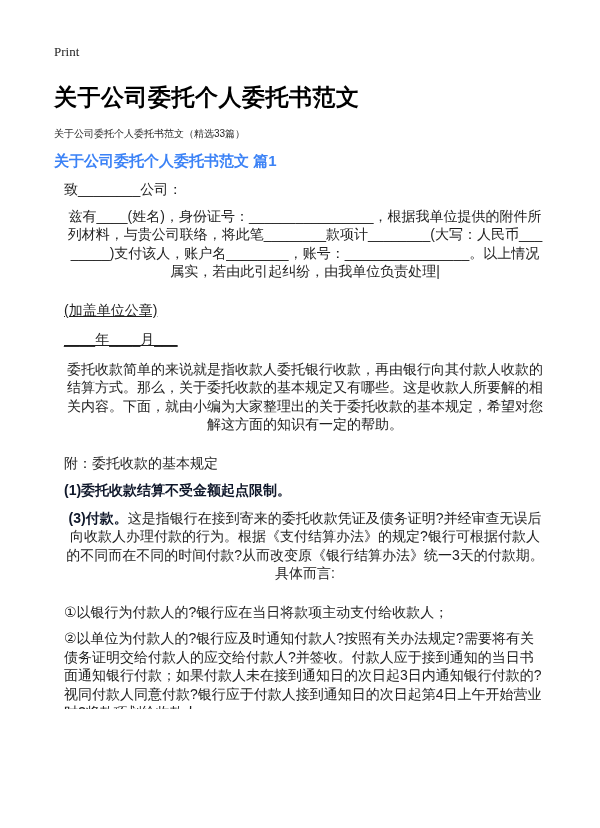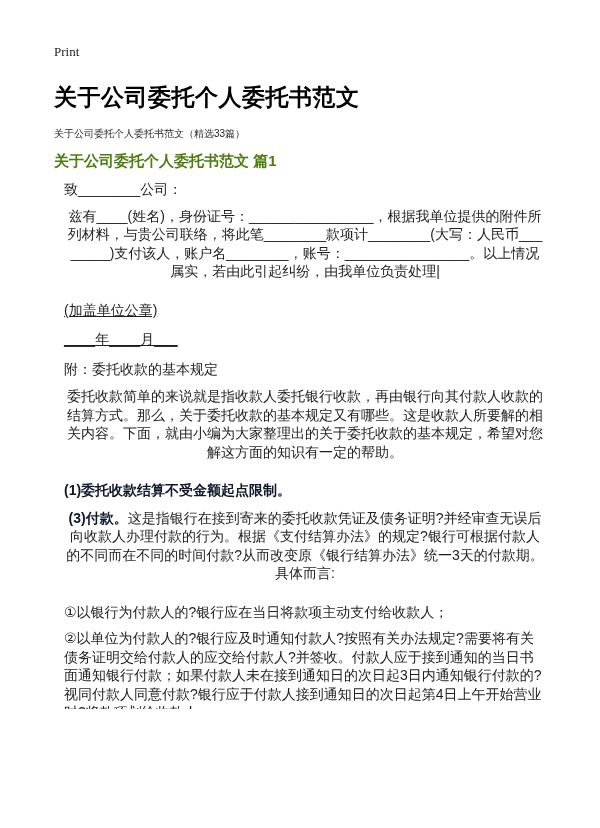--- a/index.html
+++ b/index.html
@@ -28,21 +28,21 @@
     margin: 0 0 14px 0;
     letter-spacing: 0.5px;
   }
   .subtitle {
     font-size: 10px;
     margin: 0 0 11px 0;
   }
   .section-heading {
     font-size: 15px;
     font-weight: bold;
-    color: #4d7c0f;
+    color: #3b82f6;
     margin: 0 0 9px 0;
   }
   p.body {
     font-size: 14px;
     line-height: 18.5px;
     margin: 0 0 10px 10px;
     word-break: break-all;
   }
   .bold { font-weight: bold; color: #0f172a; }
   .mb8  { margin-bottom: 8px  !important; }
@@ -64,23 +64,23 @@
   <h2 class="section-heading">关于公司委托个人委托书范文 篇1</h2>
 
   <p class="body mb8">致________公司：</p>
 
   <p class="body mb20">兹有____(姓名)，身份证号：________________，根据我单位提供的附件所列材料，与贵公司联络，将此笔________款项计________(大写：人民币________)支付该人，账户名________，账号：________________。以上情况属实，若由此引起纠纷，由我单位负责处理|</p>
 
   <p class="body mb11">(加盖单位公章)</p>
 
   <p class="body mb11">____年____月___</p>
 
+  <p class="body mb20">委托收款简单的来说就是指收款人委托银行收款，再由银行向其付款人收款的结算方式。那么，关于委托收款的基本规定又有哪些。这是收款人所要解的相关内容。下面，就由小编为大家整理出的关于委托收款的基本规定，希望对您解这方面的知识有一定的帮助。</p>
+
   <p class="body mb9">附：委托收款的基本规定</p>
-
-  <p class="body mb20">委托收款简单的来说就是指收款人委托银行收款，再由银行向其付款人收款的结算方式。那么，关于委托收款的基本规定又有哪些。这是收款人所要解的相关内容。下面，就由小编为大家整理出的关于委托收款的基本规定，希望对您解这方面的知识有一定的帮助。</p>
 
   <p class="body bold mb9">(1)委托收款结算不受金额起点限制。</p>
 
 
   <p class="body mb20">
     <span class="bold">(3)付款。</span><span>这是指银行在接到寄来的委托收款凭证及债务证明?并经审查无误后向收款人办理付款的行为。根据《支付结算办法》的规定?银行可根据付款人的不同而在不同的时间付款?从而改变原《银行结算办法》统一3天的付款期。具体而言:</span>
   </p>
 
   <p class="body mb8">①以银行为付款人的?银行应在当日将款项主动支付给收款人；</p>
 

